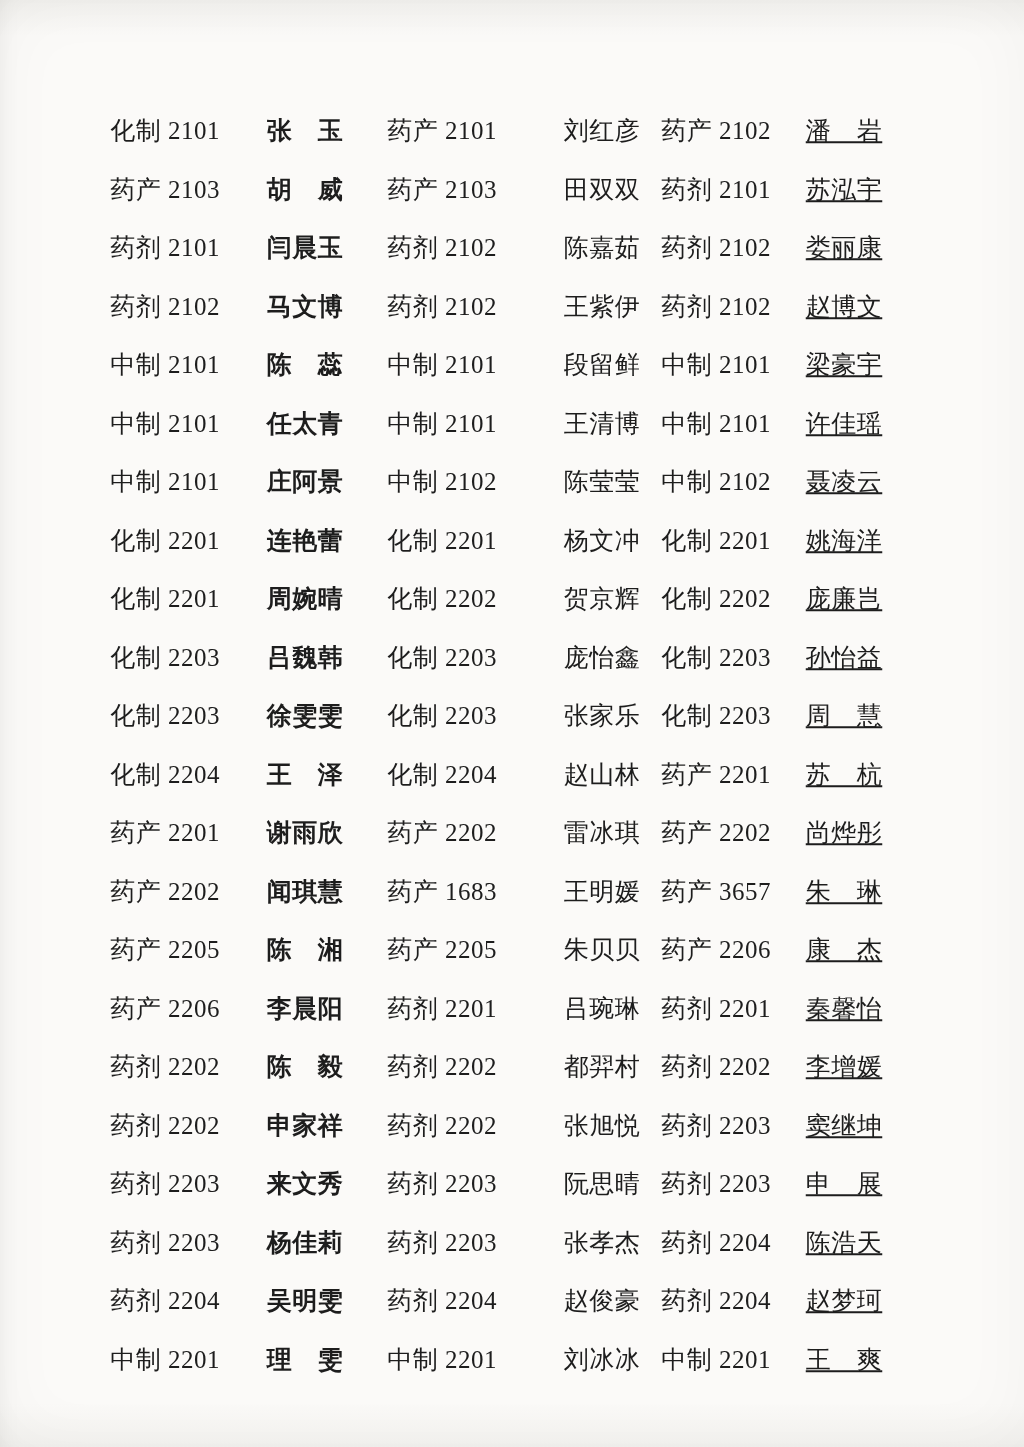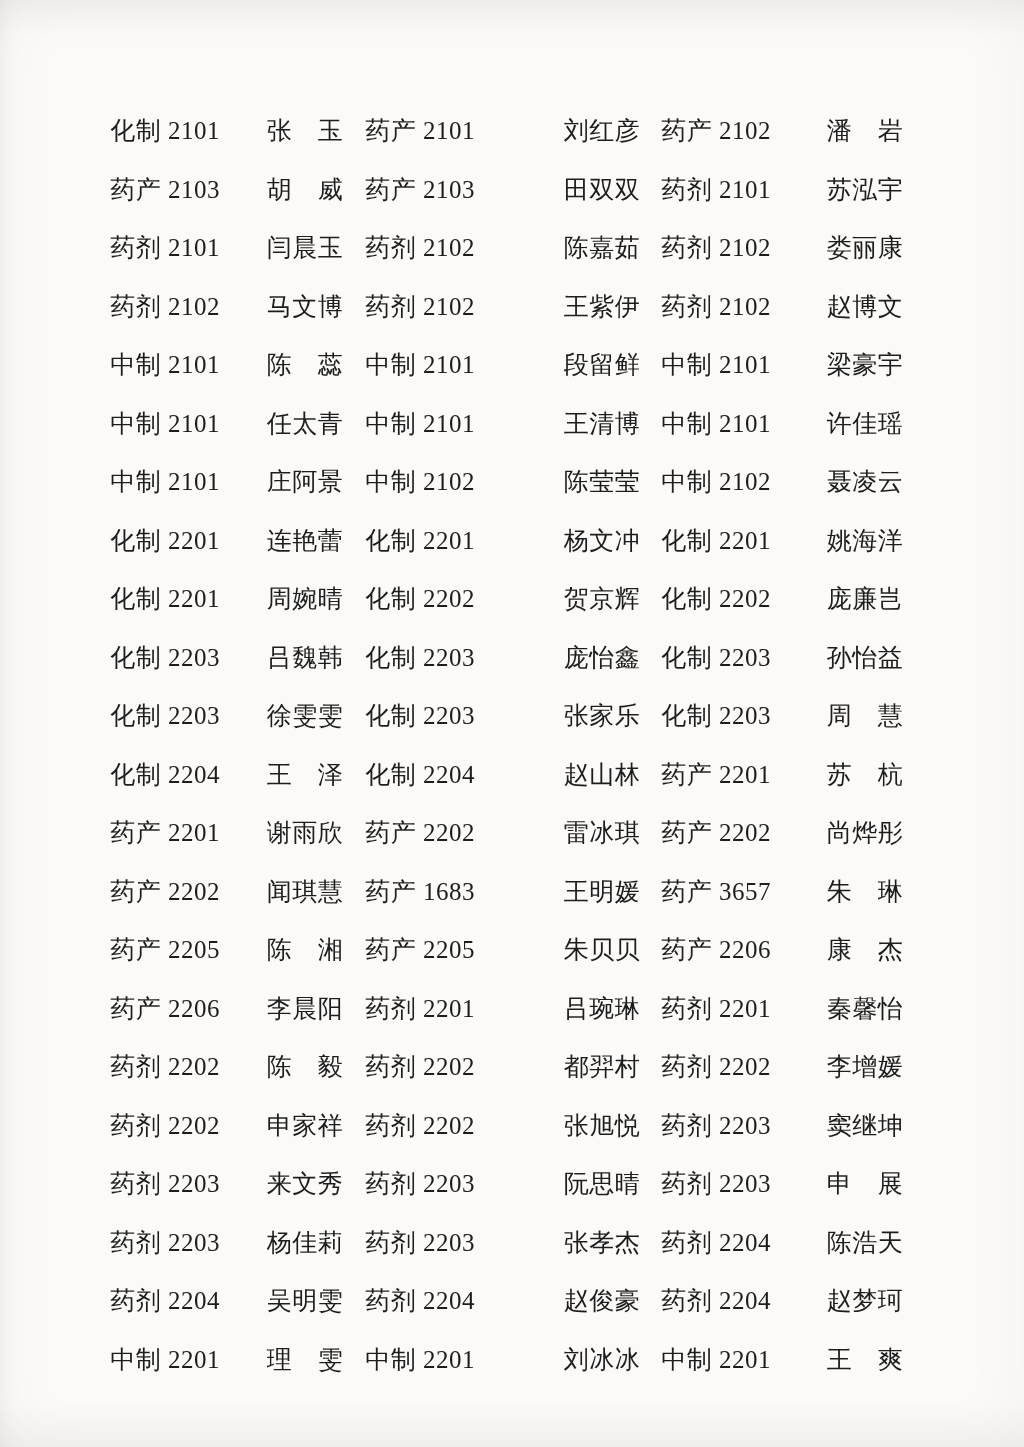--- a/index.html
+++ b/index.html
@@ -32,25 +32,25 @@
     position: absolute;
     top: 50%;
     transform: translateY(-50%);
     text-align: center;
     font-size: 25px;
     line-height: 1.1;
     white-space: nowrap;
     letter-spacing: 0.5px;
   }
   .c0 { left: 85px;  width: 160px; }
-  .c1 { left: 235px; width: 140px; }
-  .c2 { left: 340px; width: 160px; }
+  .c1 { left: 235px; width: 140px; font-weight: bold; }
+  .c2 { left: 362px; width: 160px; }
   .c3 { left: 532px; width: 140px; }
   .c4 { left: 636px; width: 160px; }
-  .c5 { left: 795px; width: 140px; }
+  .c5 { left: 774px; width: 140px; text-decoration: underline; }
 </style>
 </head>
 <body>
 
 <div class="sheet">
   <div class="roster">
       <div class="row">
         <span class="cell c0">化制 2101</span>
         <span class="cell c1">张　玉</span>
         <span class="cell c2">药产 2101</span>

